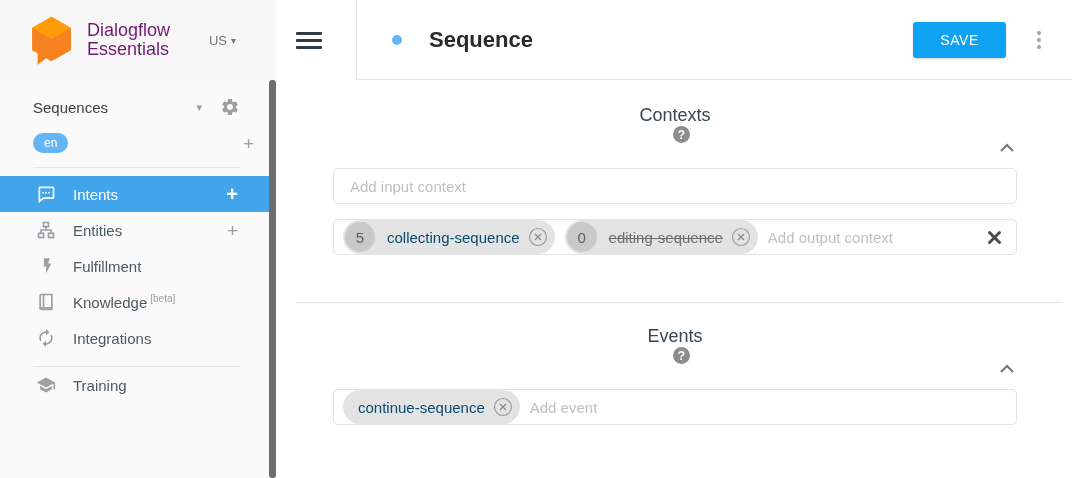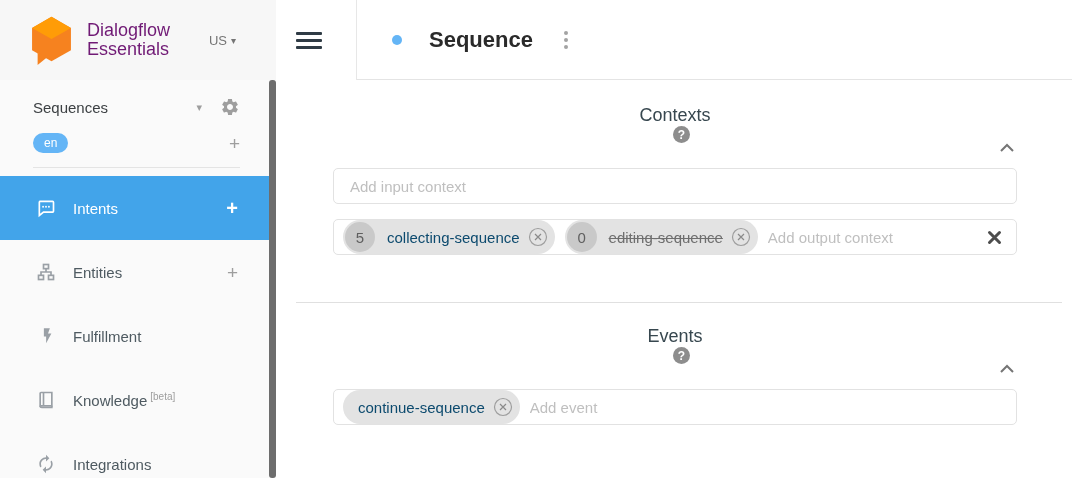--- a/index.html
+++ b/index.html
@@ -17,29 +17,29 @@
   .logo-svg { width:45px; height:50px; flex:0 0 auto; }
   .logo-text { margin-left:13px; color:#701a75; font-size:18px; line-height:19px; }
   .region-select { margin-left:auto; margin-right:40px; color:#757575; font-size:13px;
     display:flex; align-items:center; gap:4px; cursor:pointer; }
   .caret { font-size:10px; color:#757575; }
 
   .agent-row { display:flex; align-items:center; padding:17px 36px 0 33px; }
   .agent-name { font-size:15px; color:#3c4043; }
   .agent-caret { margin-left:auto; color:#9e9e9e; font-size:11px; }
   .gear { margin-left:18px; }
-  .lang-row { display:flex; align-items:center; padding:16px 36px 0 33px; }
+  .lang-row { display:flex; align-items:center; padding:16px 22px 0 33px; }
   .lang-badge { background:#64b5f6; color:#fff; font-size:12px; border-radius:10px;
     padding:3px 11px; }
   .add-plain { margin-left:auto; color:#9e9e9e; font-size:19px; font-weight:400;
     cursor:pointer; line-height:1; }
   .side-divider { border-top:1px solid #e4e4e4; margin:14px 36px 0 33px; }
 
   .nav { margin-top:8px; }
-  .nav-item { height:64px; display:flex; align-items:center; padding:0 38px 0 36px;
+  .nav-item { height:36px; display:flex; align-items:center; padding:0 38px 0 36px;
     cursor:pointer; color:#4e5a61; }
   .nav-item .nav-icon { width:20px; height:20px; flex:0 0 auto; }
   .nav-item .nav-label { margin-left:17px; font-size:15px; }
   .nav-item.active { background:#42a4ea; color:#fff; }
   .nav-item.active .nav-label { color:#fff; }
   .nav-add { margin-left:auto; font-size:19px; color:#9e9e9e; line-height:1; }
   .nav-item.active .nav-add { color:#fff; font-weight:bold; font-size:20px; }
   .beta-sup { font-size:10px; color:#9e9e9e; vertical-align:6px; margin-left:3px; }
   .nav-divider { border-top:1px solid #e4e4e4; margin:10px 36px 0 33px; }
 
@@ -204,20 +204,21 @@
       <div class="ham-col">
         <div class="hamburger">
           <span></span>
             <span></span>
             <span></span>
         </div>
       </div>
       <div class="header-rest">
         <span class="title-dot"></span>
         <h1 class="page-title">Sequence</h1>
+        <button class="save-btn">SAVE</button>
         <div class="kebab">
           <span></span>
             <span></span>
             <span></span>
         </div>
       </div>
     </header>
 
     <div class="content">
 

